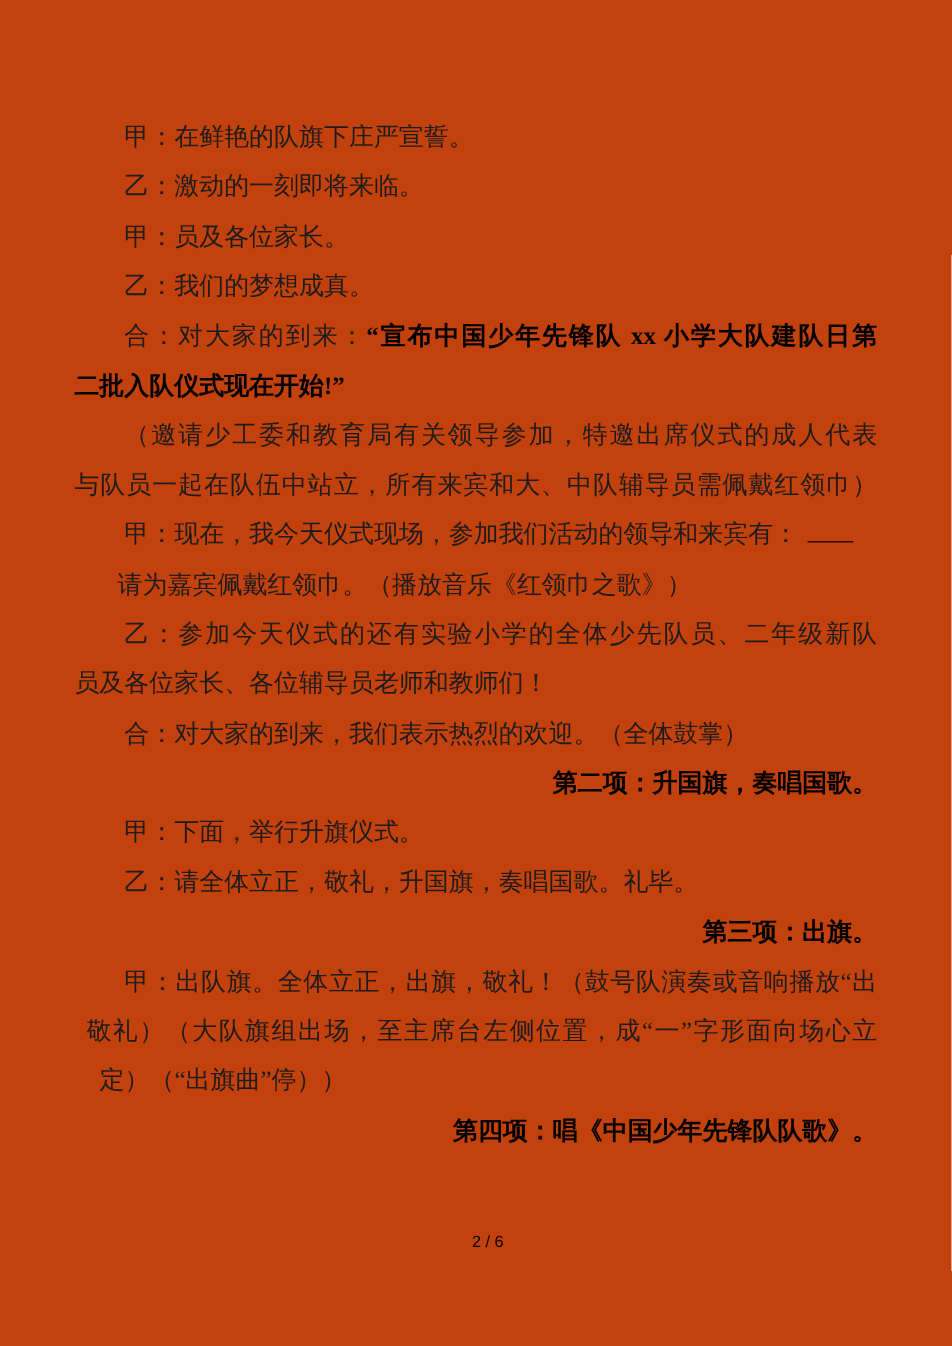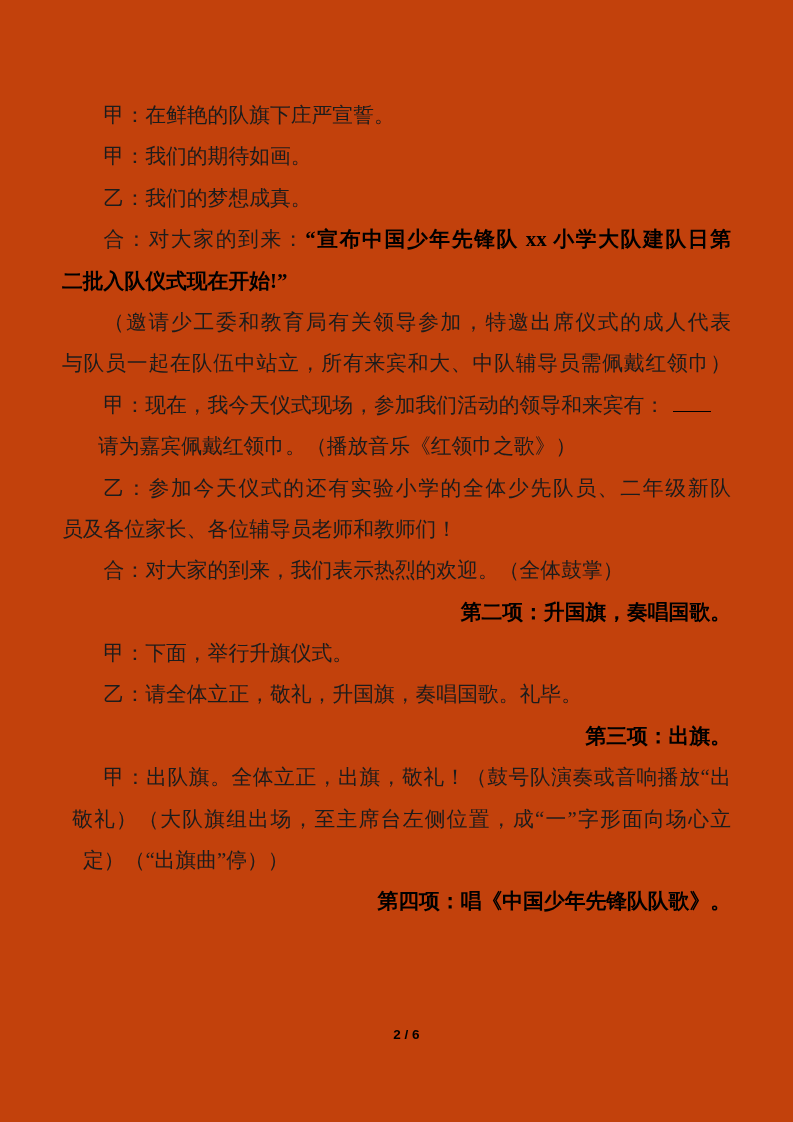--- a/index.html
+++ b/index.html
@@ -54,34 +54,35 @@
   }
   .footer {
     position: absolute;
     left: 0;
     right: 0;
     top: 1022px;
     height: 26px;
     line-height: 26px;
     text-align: center;
     font-family: "Liberation Sans", sans-serif;
-    font-weight: 700;
+    font-weight: 400;
     font-size: 13.5px;
     color: #000;
     padding-left: 20px;
   }
 </style>
 </head>
 <body>
 
 <div class="page">
   <div class="content">
 
     <div class="line ind">甲：在鲜艳的队旗下庄严宣誓。</div>
-    <div class="line ind">甲：我们的期待如画。</div>
+    <div class="line ind">乙：激动的一刻即将来临。</div>
+    <div class="line ind">甲：员及各位家长。</div>
     <div class="line ind">乙：我们的梦想成真。</div>
 
     <div class="line ind j"><span>合：对大家的到来：</span><span class="b">“宣布中国少年先锋队 xx 小学大队建队日第</span></div>
     <div class="line b">二批入队仪式现在开始!”</div>
 
     <div class="line ind j">（邀请少工委和教育局有关领导参加，特邀出席仪式的成人代表</div>
     <div class="line j">与队员一起在队伍中站立，所有来宾和大、中队辅导员需佩戴红领巾）</div>
 
     <div class="line ind"><span>甲：现在，我今天仪式现场，参加我们活动的领导和来宾有：</span><span class="blank-underline"></span></div>
     <div class="line ind-sm">请为嘉宾佩戴红领巾。（播放音乐《红领巾之歌》）</div>

